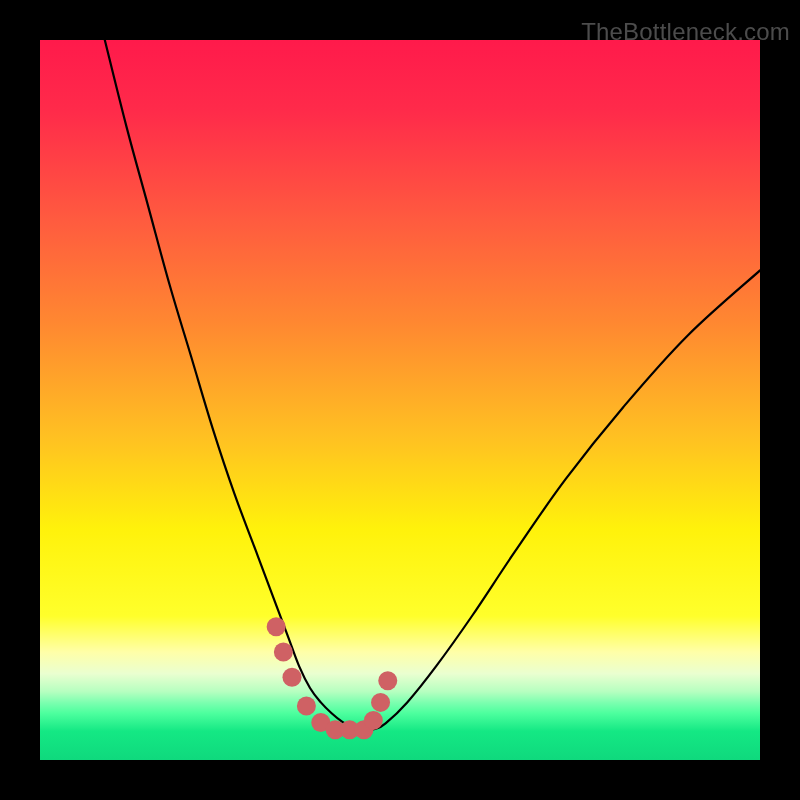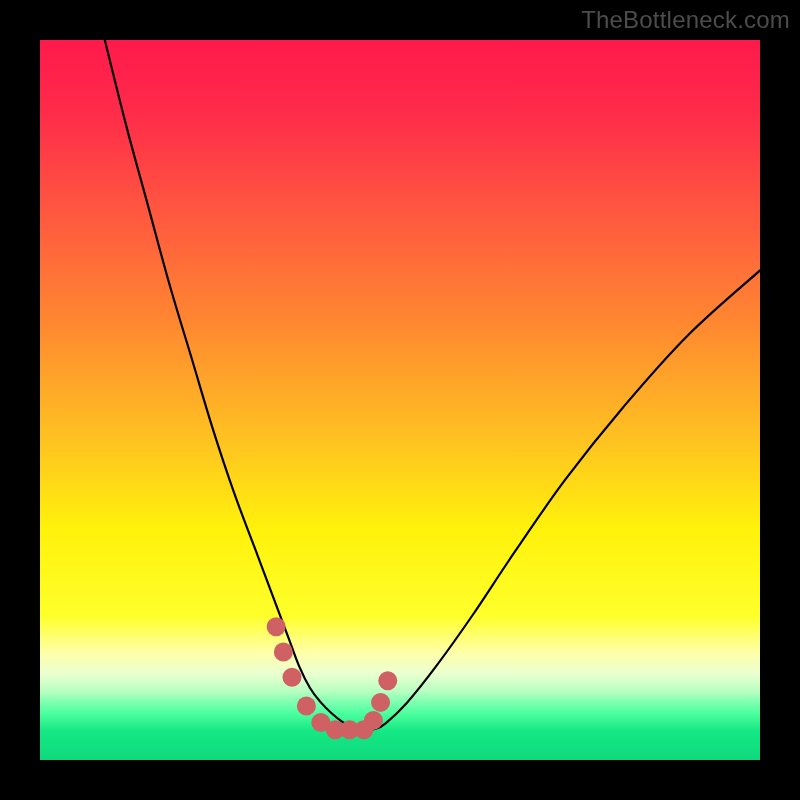--- a/index.html
+++ b/index.html
@@ -32,21 +32,21 @@
     inset: 0;
   }
   svg.curves {
     position: absolute;
     inset: 0;
     width: 100%;
     height: 100%;
   }
   .watermark {
     position: absolute;
-    top: 6px;
+    top: 18px;
     right: 10px;
     color: #4c4c4c;
     font-size: 24px;
     font-weight: 500;
     letter-spacing: 0.2px;
     font-family: Arial, Helvetica, sans-serif;
   }
 </style>
 </head>
 <body>

